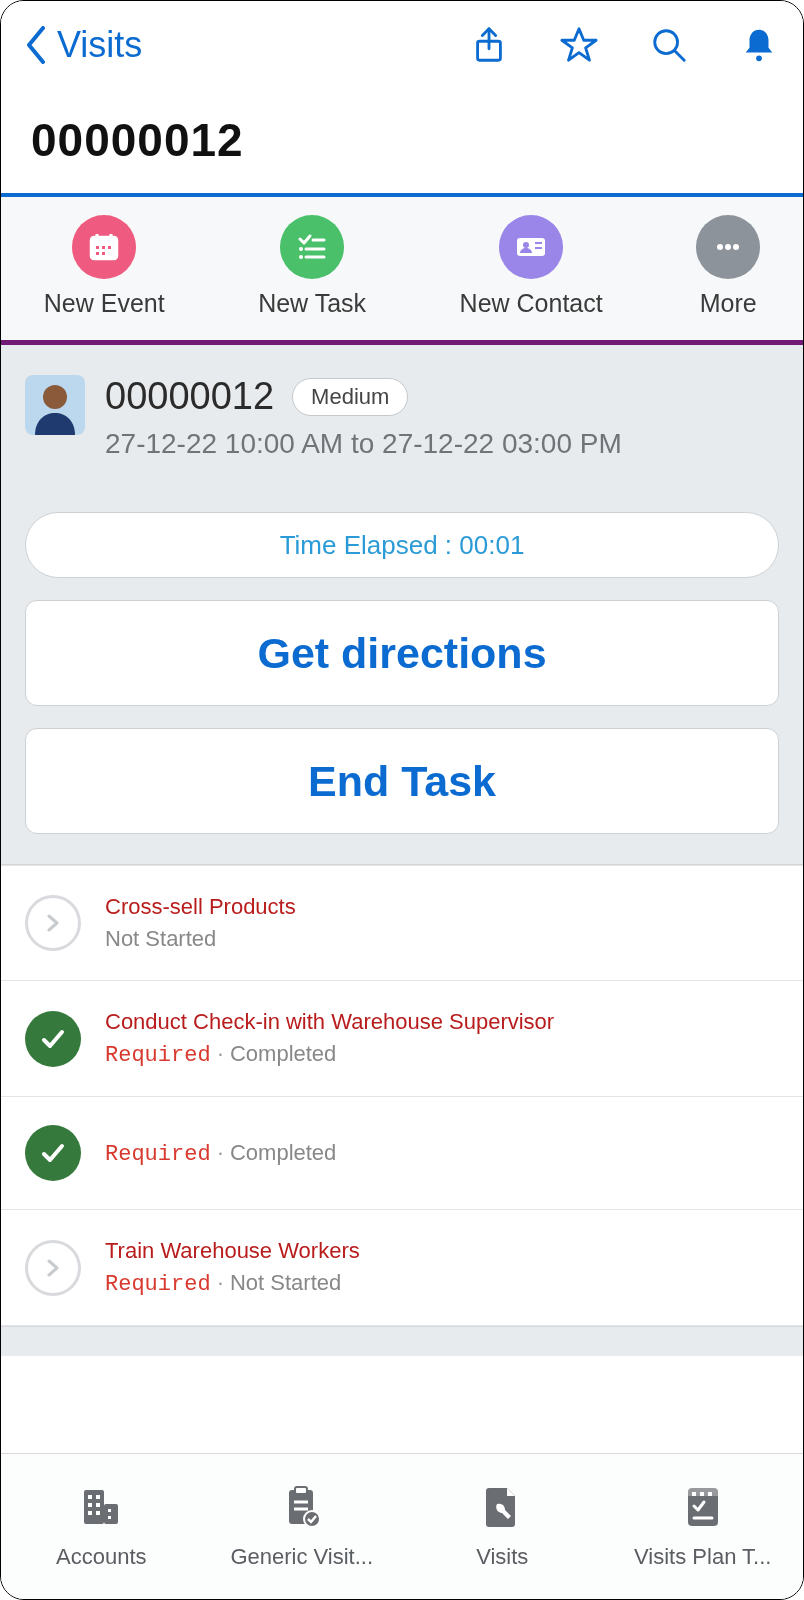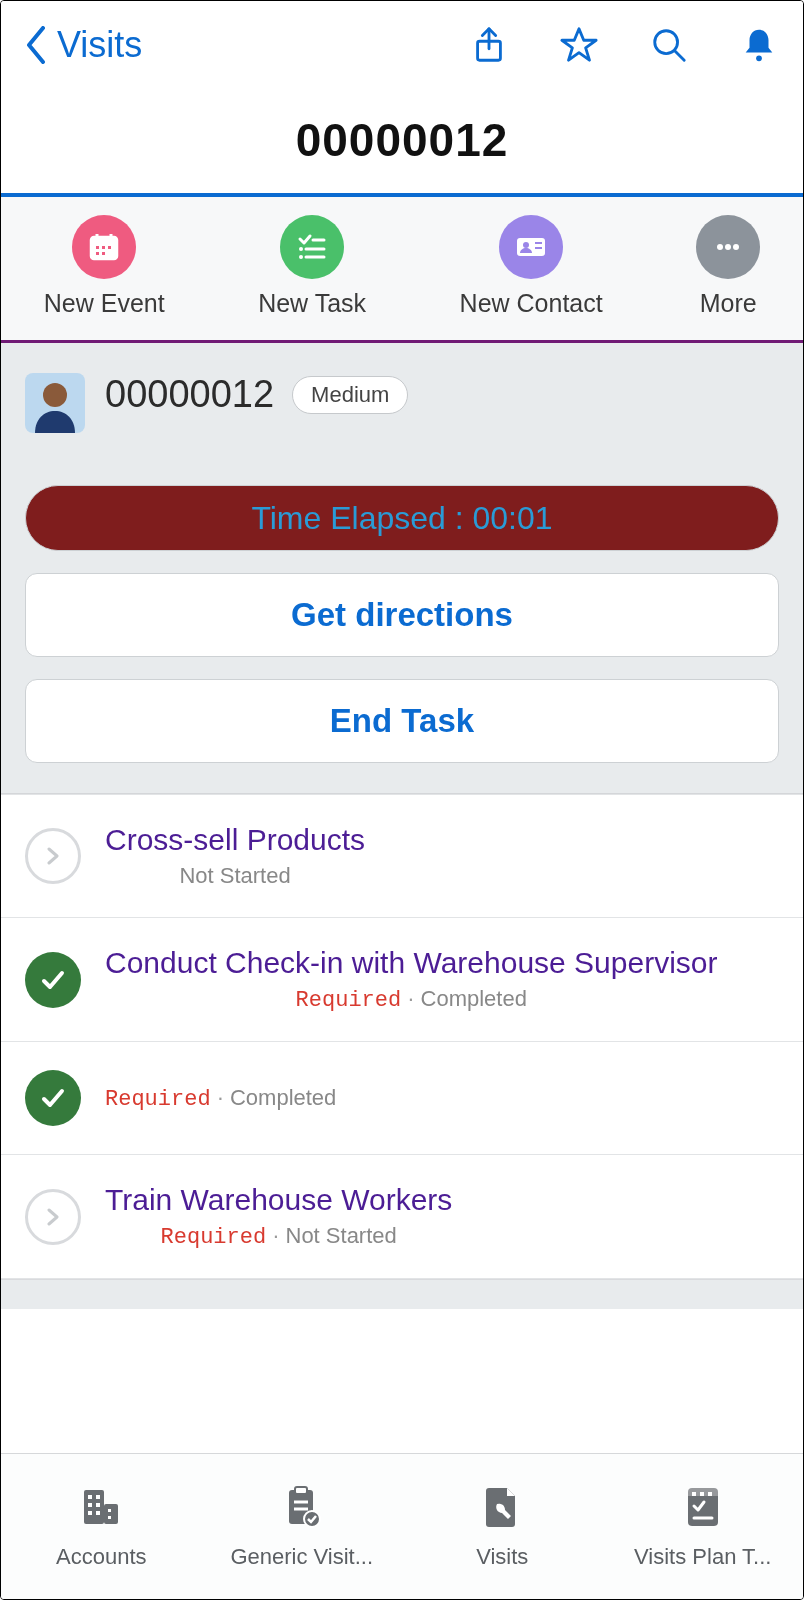--- a/index.html
+++ b/index.html
@@ -1,68 +1,68 @@
 <!DOCTYPE html>
 <html><head>
 <meta charset="utf-8">
 <style>
   * { box-sizing: border-box; margin: 0; padding: 0; }
   html, body { width: 804px; height: 1600px; font-family: -apple-system, "Helvetica Neue", Arial, sans-serif; background:#fff; }
-  .frame { width:804px; height:1600px; border:1px solid #000; border-radius:4px; overflow:hidden; display:flex; flex-direction:column; background:#fff;text-align:center; }
+  .frame { width:804px; height:1600px; border:1px solid #000; border-radius:24px; overflow:hidden; display:flex; flex-direction:column; background:#fff; }
 
   
   .topbar { height:88px; display:flex; align-items:center; padding:0 24px; background:#fff; }
   .back { display:flex; align-items:center; gap:8px; color:#0b6bd1; font-size:36px; font-weight:400; cursor:pointer; }
   .back svg { width:24px; height:38px; }
   .topbar-spacer { flex:1; }
   .topbar-icons { display:flex; gap:50px; align-items:center; }
   .topbar-icons .ticon { width:40px; height:40px; display:flex; align-items:center; justify-content:center; cursor:pointer; }
   .topbar-icons svg { width:38px; height:38px; stroke:#0b6bd1; fill:none; stroke-width:3; }
   .bell-svg { fill:#0b6bd1 !important; stroke:none !important; }
 
   
   .title-row { padding:24px 30px 26px; font-size:46px; font-weight:700; letter-spacing:1px; color:#111; background:#fff; border-bottom:4px solid #0b6bd1; }
 
   
-  .action-row { display:flex; justify-content:space-around; padding:18px 0 22px; background:#f7f8f9; border-bottom:3px solid #701a75;gap:8px; }
+  .action-row { display:flex; justify-content:space-around; padding:18px 0 22px; background:#f7f8f9; border-bottom:5px solid #701a75;gap:8px; }
   .action-item { display:flex; flex-direction:column; align-items:center; gap:10px; font-size:25px; color:#3a3a3a; cursor:pointer; }
   .action-circle { width:64px; height:64px; border-radius:50%; display:flex; align-items:center; justify-content:center; }
   .c-pink { background:#ef5b80; }
   .c-green { background:#4ac06a; }
   .c-purple { background:#9a85e8; }
   .c-grey { background:#8c939b; }
   .action-circle svg { width:32px; height:32px; fill:#fff; }
 
   
   .record-header { background:#e8ebed; padding:30px 24px 34px; display:flex; gap:20px; }
   .avatar { width:60px; height:60px; border-radius:8px; background:#bcd8ef; display:flex; align-items:flex-end; justify-content:center; overflow:hidden; flex-shrink:0; }
   .avatar svg { width:60px; height:60px; }
   .rec-lines { display:flex; flex-direction:column; gap:10px; }
   .rec-line1 { display:flex; align-items:center; gap:18px; }
   .rec-id { font-size:38px; font-weight:500; color:#2b2b2b; }
   .badge { border:1px solid #c6c9cc; border-radius:22px; padding:5px 18px; font-size:22px; color:#444; background:#fff; }
   .rec-date, .rec-status { font-size:28px; color:#6f7479; }
 
   
   .btn-block { background:#e8ebed; padding:18px 24px 30px; display:flex; flex-direction:column; gap:22px; border-bottom:1px solid #d4d6d9; }
-  .pill-btn { background:#7f1d1d; border:1px solid #cdd1d4; border-radius:40px; height:66px; display:flex; align-items:center; justify-content:center; font-size:32px; cursor:pointer; }
-  .rect-btn { background:#fff; border:1px solid #cdd1d4; border-radius:12px; height:84px; display:flex; align-items:center; justify-content:center; font-size:33px; font-weight:600; color:#0b6bd1; cursor:pointer; }
+  .pill-btn { background:#ffffff; border:1px solid #cdd1d4; border-radius:40px; height:66px; display:flex; align-items:center; justify-content:center; font-size:26px; cursor:pointer; }
+  .rect-btn { background:#fff; border:1px solid #cdd1d4; border-radius:12px; height:106px; display:flex; align-items:center; justify-content:center; font-size:43px; font-weight:600; color:#0b6bd1; cursor:pointer; }
   .time-pill { color:#2a9bd6; font-weight:400; }
 
   
   .task-list { background:#fff; }
   .task-item { display:flex; align-items:center; gap:24px; padding:28px 24px; border-bottom:1px solid #e2e4e6; cursor:pointer; }
   .task-item:first-child { border-top:1px solid #e2e4e6; }
   .status-circle { width:56px; height:56px; border-radius:50%; flex-shrink:0; display:flex; align-items:center; justify-content:center; }
   .sc-grey { border:3px solid #d8dadd; background:#fff; }
   .sc-green { background:#357a3c; }
   .sc-grey svg { width:18px; height:18px; stroke:#c8cbce; stroke-width:3; fill:none; }
   .sc-green svg { width:28px; height:28px; stroke:#fff; stroke-width:4; fill:none; }
   .task-text { display:flex; flex-direction:column; gap:6px; }
-  .task-title { font-size:30px; color:#4c1d95; }
+  .task-title { font-size:22px; color:#b91c1c; }
   .task-sub { font-size:22px; color:#888; }
   .req { color:#d83a2f;font-family:Liberation Mono, monospace; }
   .dot { color:#9a9a9a; margin:0 6px; }
 
   .gap-before-tabs { height:30px; background:#e8ebed; border-top:1px solid #d9dadd; }
 
   
   .tabbar { height:146px; border-top:1px solid #d6d8da; display:flex; justify-content:space-around; align-items:center; background:#fcfdfd; margin-top:auto; }
   .tab-item { display:flex; flex-direction:column; align-items:center; gap:8px; font-size:22px; color:#5a5e62; cursor:pointer; width:150px; }
   .tab-item.active { color:#0b6bd1; }
@@ -174,20 +174,21 @@
     <svg viewBox="0 0 60 60">
           <circle cx="30" cy="22" r="12" fill="#8a5a3a"></circle>
           <path d="M10 60c0-14 9-22 20-22s20 8 20 22z" fill="#1f3a6e"></path>
         </svg>
   </div>
   <div class="rec-lines">
     <div class="rec-line1">
       <span class="rec-id">00000012</span>
       <span class="badge">Medium</span>
     </div>
+    <div class="rec-date">27-12-22 10:00 AM to 27-12-22 03:00 PM</div>
   </div>
 </div>
 
 <div class="btn-block">
   <div class="pill-btn time-pill">Time Elapsed : 00:01</div>
   <div class="rect-btn">Get directions</div>
   <div class="rect-btn">End Task</div>
 </div>
 
 <div class="task-list" id="task-list">

